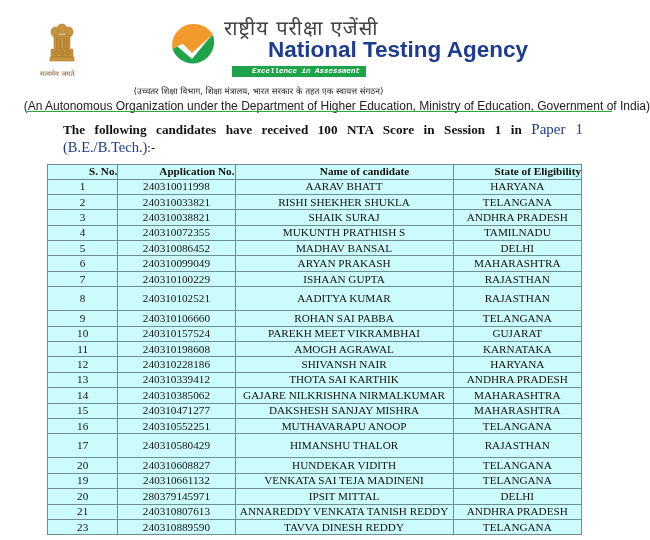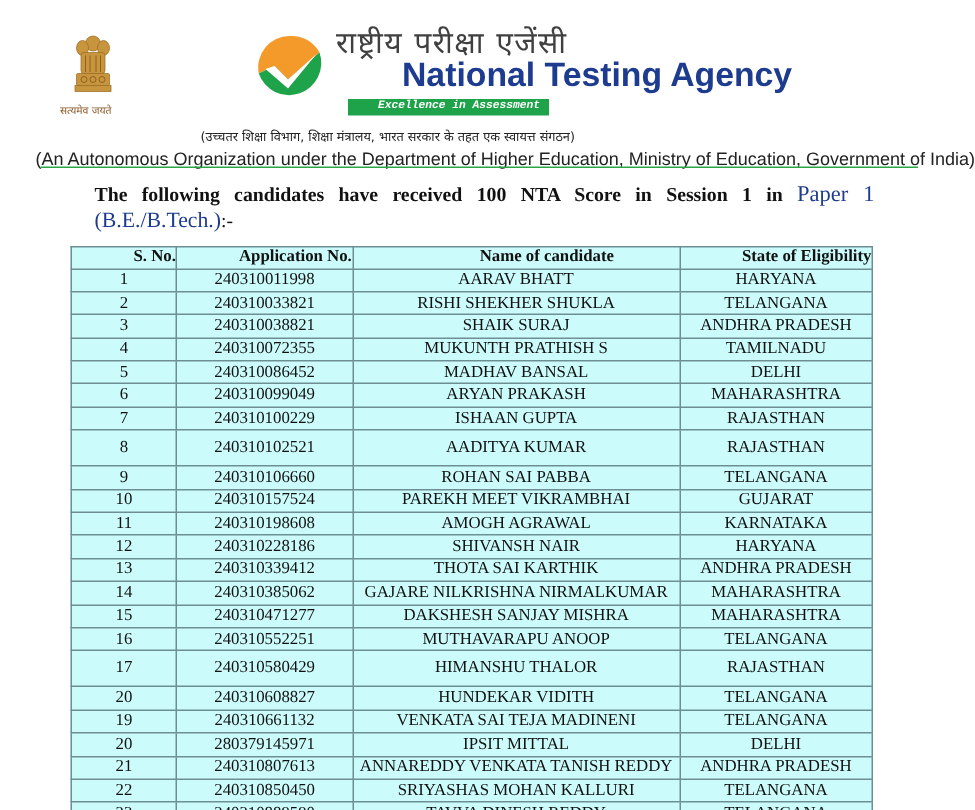--- a/index.html
+++ b/index.html
@@ -221,25 +221,19 @@
         <td>IPSIT MITTAL</td>
         <td>DELHI</td>
       </tr>
       <tr>
         <td>21</td>
         <td>240310807613</td>
         <td>ANNAREDDY VENKATA TANISH REDDY</td>
         <td>ANDHRA PRADESH</td>
       </tr>
       <tr>
-        <td>22</td>
-        <td>240310850450</td>
-        <td>SRIYASHAS MOHAN KALLURI</td>
-        <td>TELANGANA</td>
-      </tr>
-      <tr>
         <td>23</td>
         <td>240310889590</td>
         <td>TAVVA DINESH REDDY</td>
         <td>TELANGANA</td>
       </tr>
     </tbody>
 </table>
 
 </body></html>

